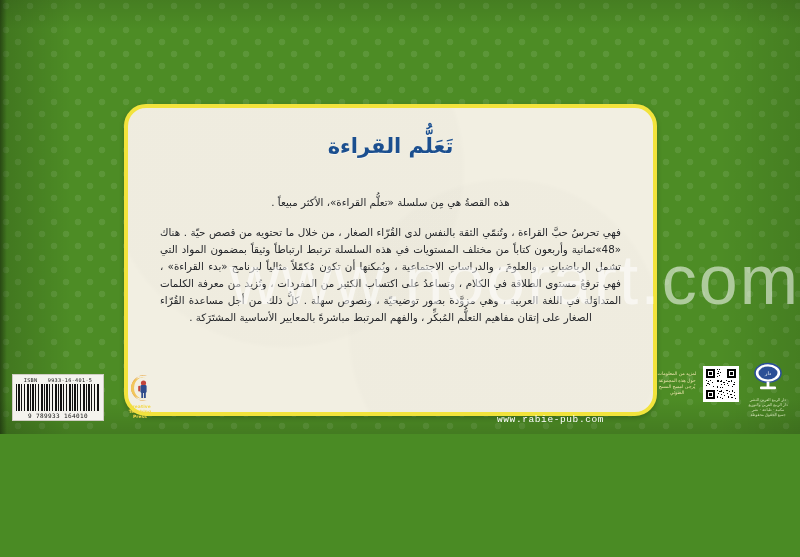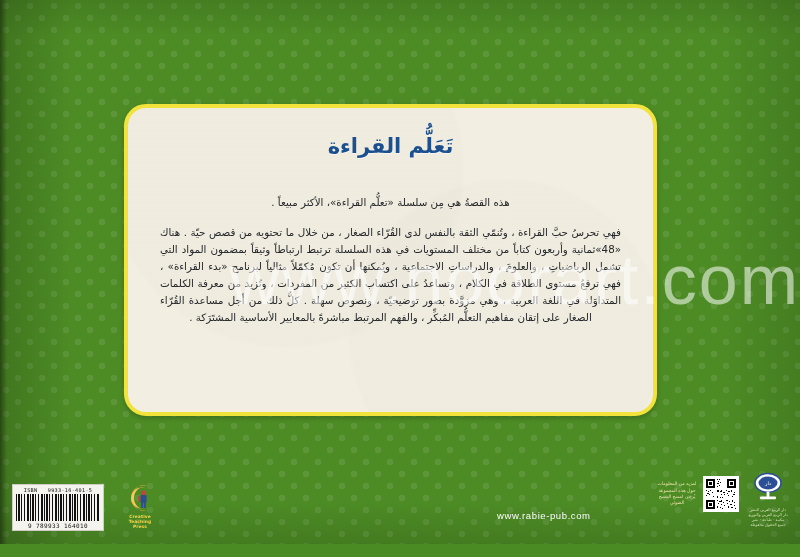--- a/index.html
+++ b/index.html
@@ -8,21 +8,21 @@
     width: 800px;
     height: 557px;
     overflow: hidden;
     font-family: "DejaVu Sans", sans-serif;
     background: #4a8b24;
   }
 
   #cover {
     position: relative;
     width: 800px;
-    height: 544px;
+    height: 434px;
     background-color: #4d8c25;
     background-image:
       radial-gradient(circle at 6px 6px, rgba(255,255,255,0.085) 3.1px, transparent 3.6px),
       radial-gradient(circle at 18px 18px, rgba(255,255,255,0.085) 3.1px, transparent 3.6px);
     background-size: 24px 24px, 24px 24px;
     overflow: hidden;
   }
 
   
   #cover::after {
@@ -181,25 +181,25 @@
     color: #f3d84a;
     font-weight: bold;
     margin-top: 1px;
     letter-spacing: 0.1px;
   }
 
   
   #site-url {
     position: absolute;
     left: 497px;
-    top: 46px;
+    top: 60px;
     font-size: 9.5px;
     color: #ffffff;
     letter-spacing: 0.6px;
-    font-family: Liberation Sans, sans-serif;
+    font-family: Liberation Mono, monospace;
   }
 
   
   #qr-block {
     position: absolute;
     left: 655px;
     top: 12px;
     display: flex;
     flex-direction: row-reverse;
     align-items: center;

